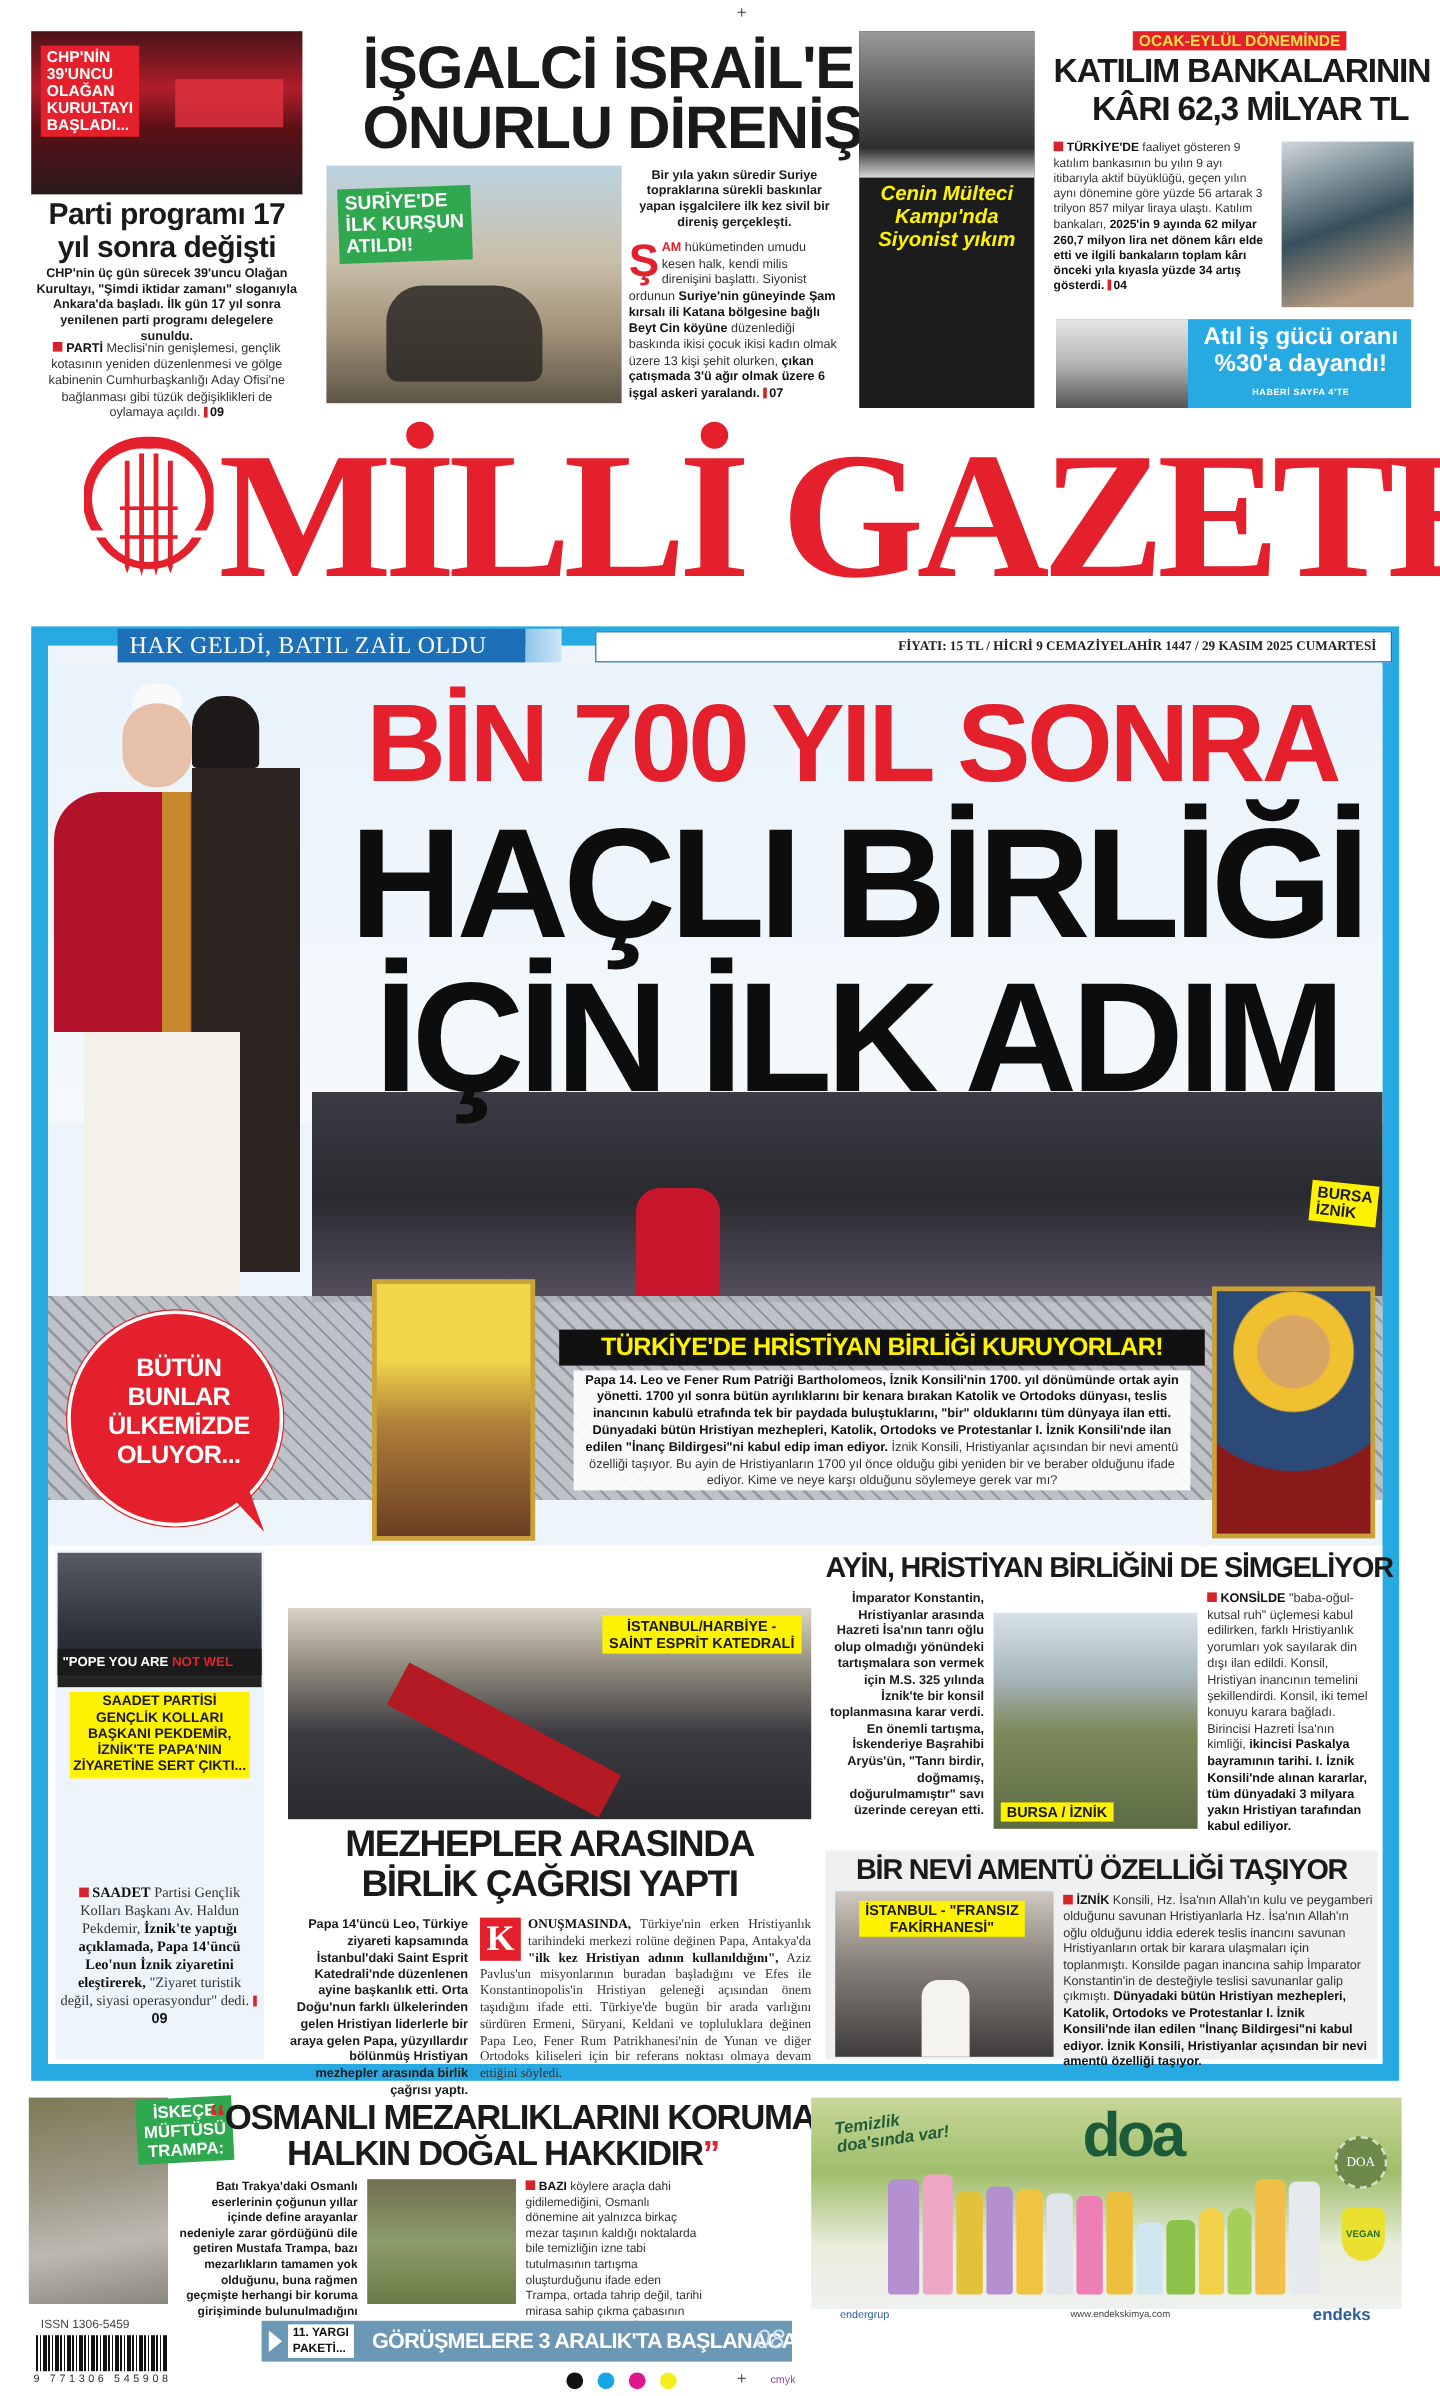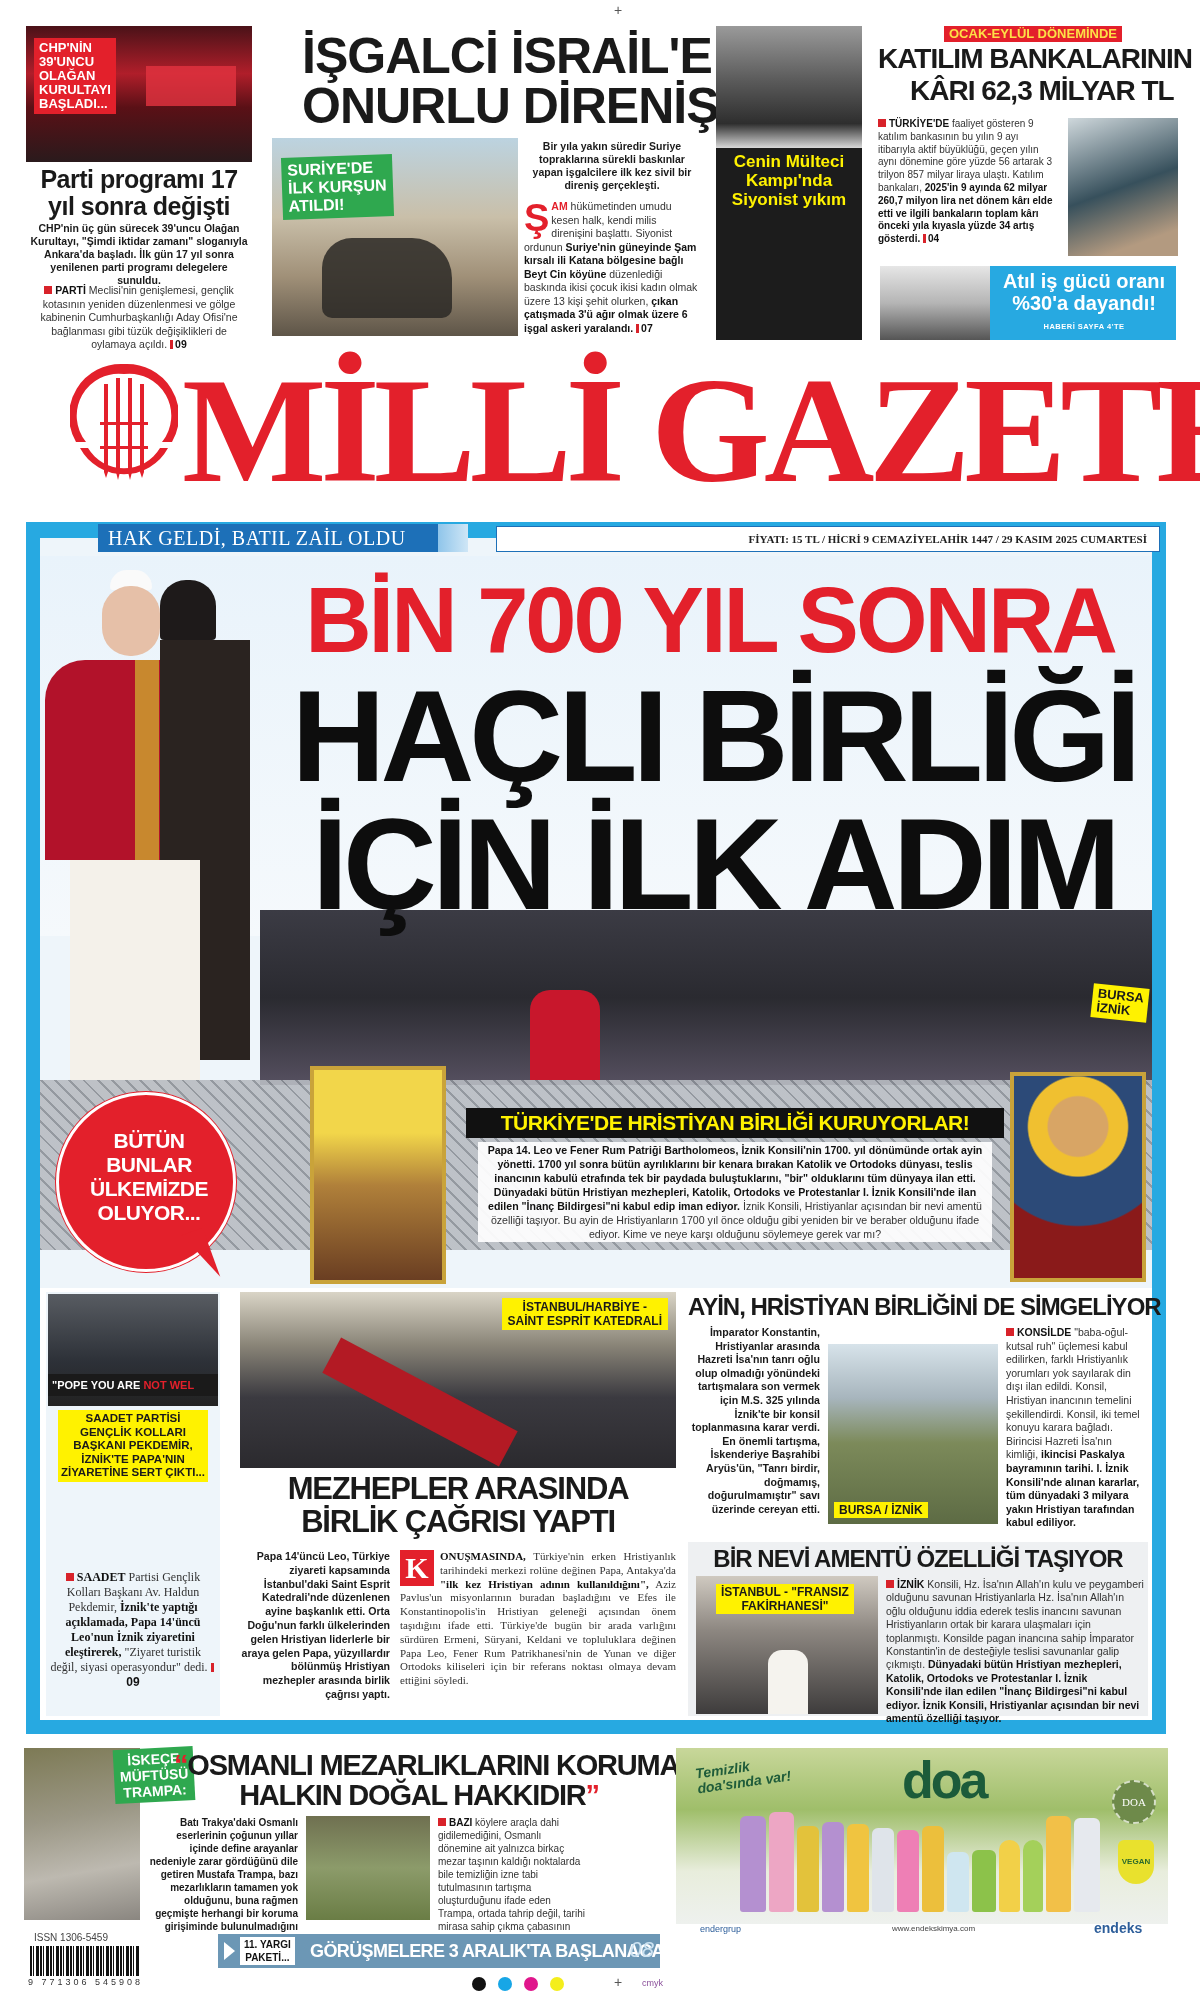--- a/index.html
+++ b/index.html
@@ -65,21 +65,21 @@
     </div>
   </div>
   <div style="position:absolute;left:252px;top:114px;width:176px;text-align:center;font-size:10.5px;line-height:13px;font-weight:bold;">Bir yıla yakın süredir Suriye topraklarına sürekli baskınlar yapan işgalcilere ilk kez sivil bir direniş gerçekleşti.</div>
   <div class="body-text" style="position:absolute;left:252px;top:174px;width:176px;">
     <span style="float:left;color:#e3202b;font-size:38px;line-height:36px;font-weight:900;margin-right:2px;">Ş</span><span style="color:#e3202b;font-weight:bold;">AM</span><span> hükümetinden umudu kesen halk, kendi milis direnişini başlattı. Siyonist ordunun </span><span class="bold-text">Suriye'nin güneyinde Şam kırsalı ili Katana bölgesine bağlı Beyt Cin köyüne</span><span> düzenlediği baskında ikisi çocuk ikisi kadın olmak üzere 13 kişi şehit olurken, </span><span class="bold-text">çıkan çatışmada 3'ü ağır olmak üzere 6 işgal askeri yaralandı.</span> <span class="pageref">07</span>
   </div>
 </div>
 
 <div class="abs" style="left:716px;top:26px;width:146px;height:314px;background:#1c1c1c;">
   <div style="position:absolute;left:0;top:0;width:146px;height:122px;background:linear-gradient(180deg,#9a9a9a 0%,#5a5a5a 45%,#2e2e2e 80%,#d8d8d8 100%);"></div>
-  <div style="position:absolute;left:4px;top:126px;width:138px;text-align:center;color:#fff200;font-size:17px;line-height:19px;font-weight:900;">Cenin Mülteci Kampı'nda Siyonist yıkım</div>
+  <div style="position:absolute;left:4px;top:126px;width:138px;text-align:center;color:#fff200;font-size:17px;line-height:19px;font-weight:900;font-style:italic;">Cenin Mülteci Kampı'nda Siyonist yıkım</div>
 </div>
 
 <div class="abs" style="left:878px;top:26px;width:300px;height:234px;">
   <div style="position:absolute;left:66px;top:0;background:#e3202b;color:#fde047;font-weight:900;font-size:13px;line-height:16px;padding:0 5px;">OCAK-EYLÜL DÖNEMİNDE</div>
   <div style="position:absolute;left:0;top:18px;font-size:28px;line-height:30px;font-weight:900;letter-spacing:-1px;white-space:nowrap;">KATILIM BANKALARININ</div>
   <div style="position:absolute;left:32px;top:50px;font-size:28px;line-height:30px;font-weight:900;letter-spacing:-1px;white-space:nowrap;">KÂRI 62,3 MİLYAR TL</div>
   <div class="body-text" style="position:absolute;left:0;top:92px;width:176px;font-size:10px;line-height:12.8px;">
     <span class="red-sq"></span><span class="bold-text">TÜRKİYE'DE</span><span> faaliyet gösteren 9 katılım bankasının bu yılın 9 ayı itibarıyla aktif büyüklüğü, geçen yılın aynı dönemine göre yüzde 56 artarak 3 trilyon 857 milyar liraya ulaştı. Katılım bankaları, </span><span class="bold-text">2025'in 9 ayında 62 milyar 260,7 milyon lira net dönem kârı elde etti ve ilgili bankaların toplam kârı önceki yıla kıyasla yüzde 34 artış gösterdi.</span> <span class="pageref">04</span>
   </div>
   <div style="position:absolute;left:190px;top:92px;width:110px;height:138px;background:linear-gradient(160deg,#cfd8dc,#37505c 50%,#b39a80 85%);"></div>
@@ -167,21 +167,21 @@
     <div style="position:absolute;left:0;top:80px;width:170px;height:22px;background:#1a1a1a;color:#fff;font-weight:900;font-size:11px;line-height:22px;white-space:nowrap;overflow:hidden;padding-left:4px;">
       <span>"POPE YOU ARE </span><span style="color:#e3202b;">NOT WEL</span>
     </div>
   </div>
   <div style="position:absolute;left:12px;top:118px;width:150px;text-align:center;background:#fff200;font-weight:900;font-size:11.5px;line-height:13.5px;padding:2px;">SAADET PARTİSİ GENÇLİK KOLLARI BAŞKANI PEKDEMİR, İZNİK'TE PAPA'NIN ZİYARETİNE SERT ÇIKTI...</div>
   <div style="position:absolute;left:4px;top:278px;width:166px;text-align:center;font-family:'Liberation Serif',serif;font-size:12px;line-height:15px;color:#333;">
     <span class="red-sq"></span><span class="bold-text">SAADET</span><span> Partisi Gençlik Kolları Başkanı Av. Haldun Pekdemir, </span><span class="bold-text">İznik'te yaptığı açıklamada, Papa 14'üncü Leo'nun İznik ziyaretini eleştirerek,</span><span> "Ziyaret turistik değil, siyasi operasyondur" dedi.</span> <span class="pageref" style="font-family:'Liberation Sans',sans-serif;">09</span>
   </div>
 </div>
 
-<div class="abs" style="left:240px;top:1292px;width:440px;height:424px;">
+<div class="abs" style="left:240px;top:1340px;width:440px;height:424px;">
   <div style="position:absolute;left:0;top:0;width:436px;height:176px;background:linear-gradient(180deg,#d9d4c6 0%,#8a8578 30%,#3b3a40 60%,#2b2a2e 100%);overflow:hidden;">
     <div style="position:absolute;left:80px;top:90px;width:200px;height:40px;background:#b31a24;transform:rotate(28deg);"></div>
     <div style="position:absolute;right:8px;top:6px;background:#fff200;font-weight:900;font-size:12px;line-height:14px;padding:2px 6px;text-align:center;">
       <div>İSTANBUL/HARBİYE -</div>
       <div>SAİNT ESPRİT KATEDRALİ</div>
     </div>
   </div>
   <div style="position:absolute;left:0;top:180px;width:436px;text-align:center;font-weight:900;font-size:31px;line-height:33px;letter-spacing:-1.2px;white-space:nowrap;">MEZHEPLER ARASINDA</div>
   <div style="position:absolute;left:0;top:213px;width:436px;text-align:center;font-weight:900;font-size:31px;line-height:33px;letter-spacing:-1.2px;white-space:nowrap;">BİRLİK ÇAĞRISI YAPTI</div>
   <div style="position:absolute;left:0;top:258px;width:150px;text-align:right;font-size:10.6px;line-height:13.8px;font-weight:bold;">Papa 14'üncü Leo, Türkiye ziyareti kapsamında İstanbul'daki Saint Esprit Katedrali'nde düzenlenen ayine başkanlık etti. Orta Doğu'nun farklı ülkelerinden gelen Hristiyan liderlerle bir araya gelen Papa, yüzyıllardır bölünmüş Hristiyan mezhepler arasında birlik çağrısı yaptı.</div>
@@ -232,21 +232,21 @@
     <span class="red-sq"></span><span class="bold-text">BAZI</span><span> köylere araçla dahi gidilemediğini, Osmanlı dönemine ait yalnızca birkaç mezar taşının kaldığı noktalarda bile temizliğin izne tabi tutulmasının tartışma oluşturduğunu ifade eden Trampa, ortada tahrip değil, tarihi mirasa sahip çıkma çabasının olduğunu vurguladı.</span> <span class="pageref">02</span>
   </div>
 </div>
 
 <div class="abs" style="left:34px;top:1932px;font-size:10px;color:#444;">ISSN 1306-5459</div>
 <div class="abs" style="left:30px;top:1946px;width:110px;height:30px;background:repeating-linear-gradient(90deg,#111 0 2px,#fff 2px 3px,#111 3px 4px,#fff 4px 6px,#111 6px 9px,#fff 9px 10px);"></div>
 <div class="abs" style="left:28px;top:1977px;font-size:9px;letter-spacing:3px;color:#333;white-space:nowrap;">9 771306 545908</div>
 
 <div class="abs" style="left:218px;top:1934px;width:442px;height:34px;background:#6c97b5;">
   <div style="position:absolute;left:6px;top:8px;width:0;height:0;border-top:9px solid transparent;border-bottom:9px solid transparent;border-left:11px solid #fff;"></div>
-  <div style="position:absolute;left:22px;top:3px;background:#fff;color:#111;font-weight:900;font-size:10px;line-height:13px;padding:1px 4px;text-align:center;">
+  <div style="position:absolute;left:22px;top:3px;background:#fff;color:#111;font-weight:900;font-size:10px;line-height:13px;padding:1px 4px;">
     <div>11. YARGI</div>
     <div>PAKETİ...</div>
   </div>
   <div style="position:absolute;left:92px;top:5px;color:#fff;font-weight:900;font-size:18px;line-height:24px;letter-spacing:-0.6px;white-space:nowrap;">GÖRÜŞMELERE 3 ARALIK'TA BAŞLANACAK</div>
   <div style="position:absolute;right:6px;top:3px;color:#cde3f2;font-style:italic;font-size:22px;line-height:26px;">08</div>
 </div>
 
 <div class="abs" style="left:472px;top:1975px;height:18px;display:flex;gap:12px;align-items:center;">
   <span style="width:14px;height:14px;border-radius:50%;background:#111;"></span>
   <span style="width:14px;height:14px;border-radius:50%;background:#17a6e6;"></span>

